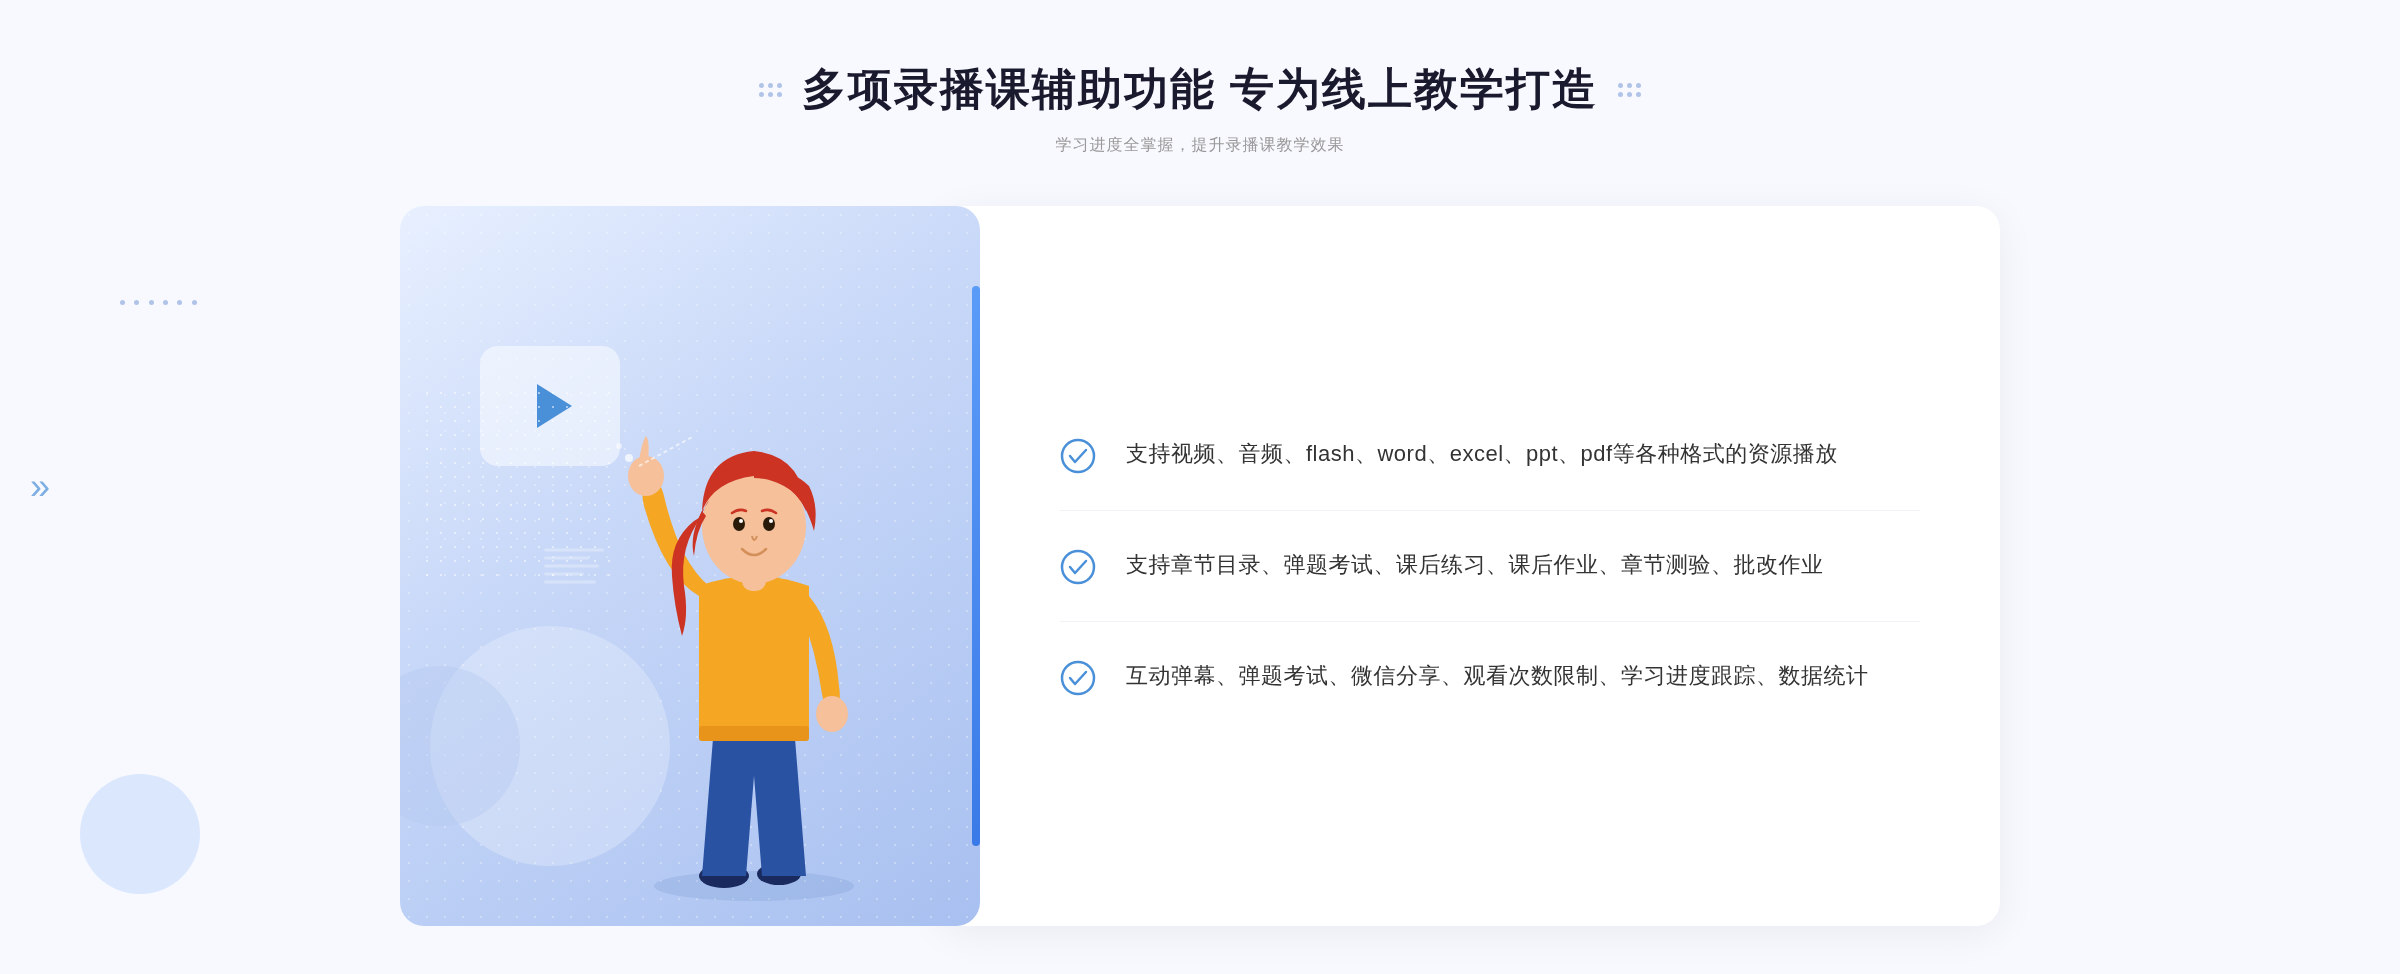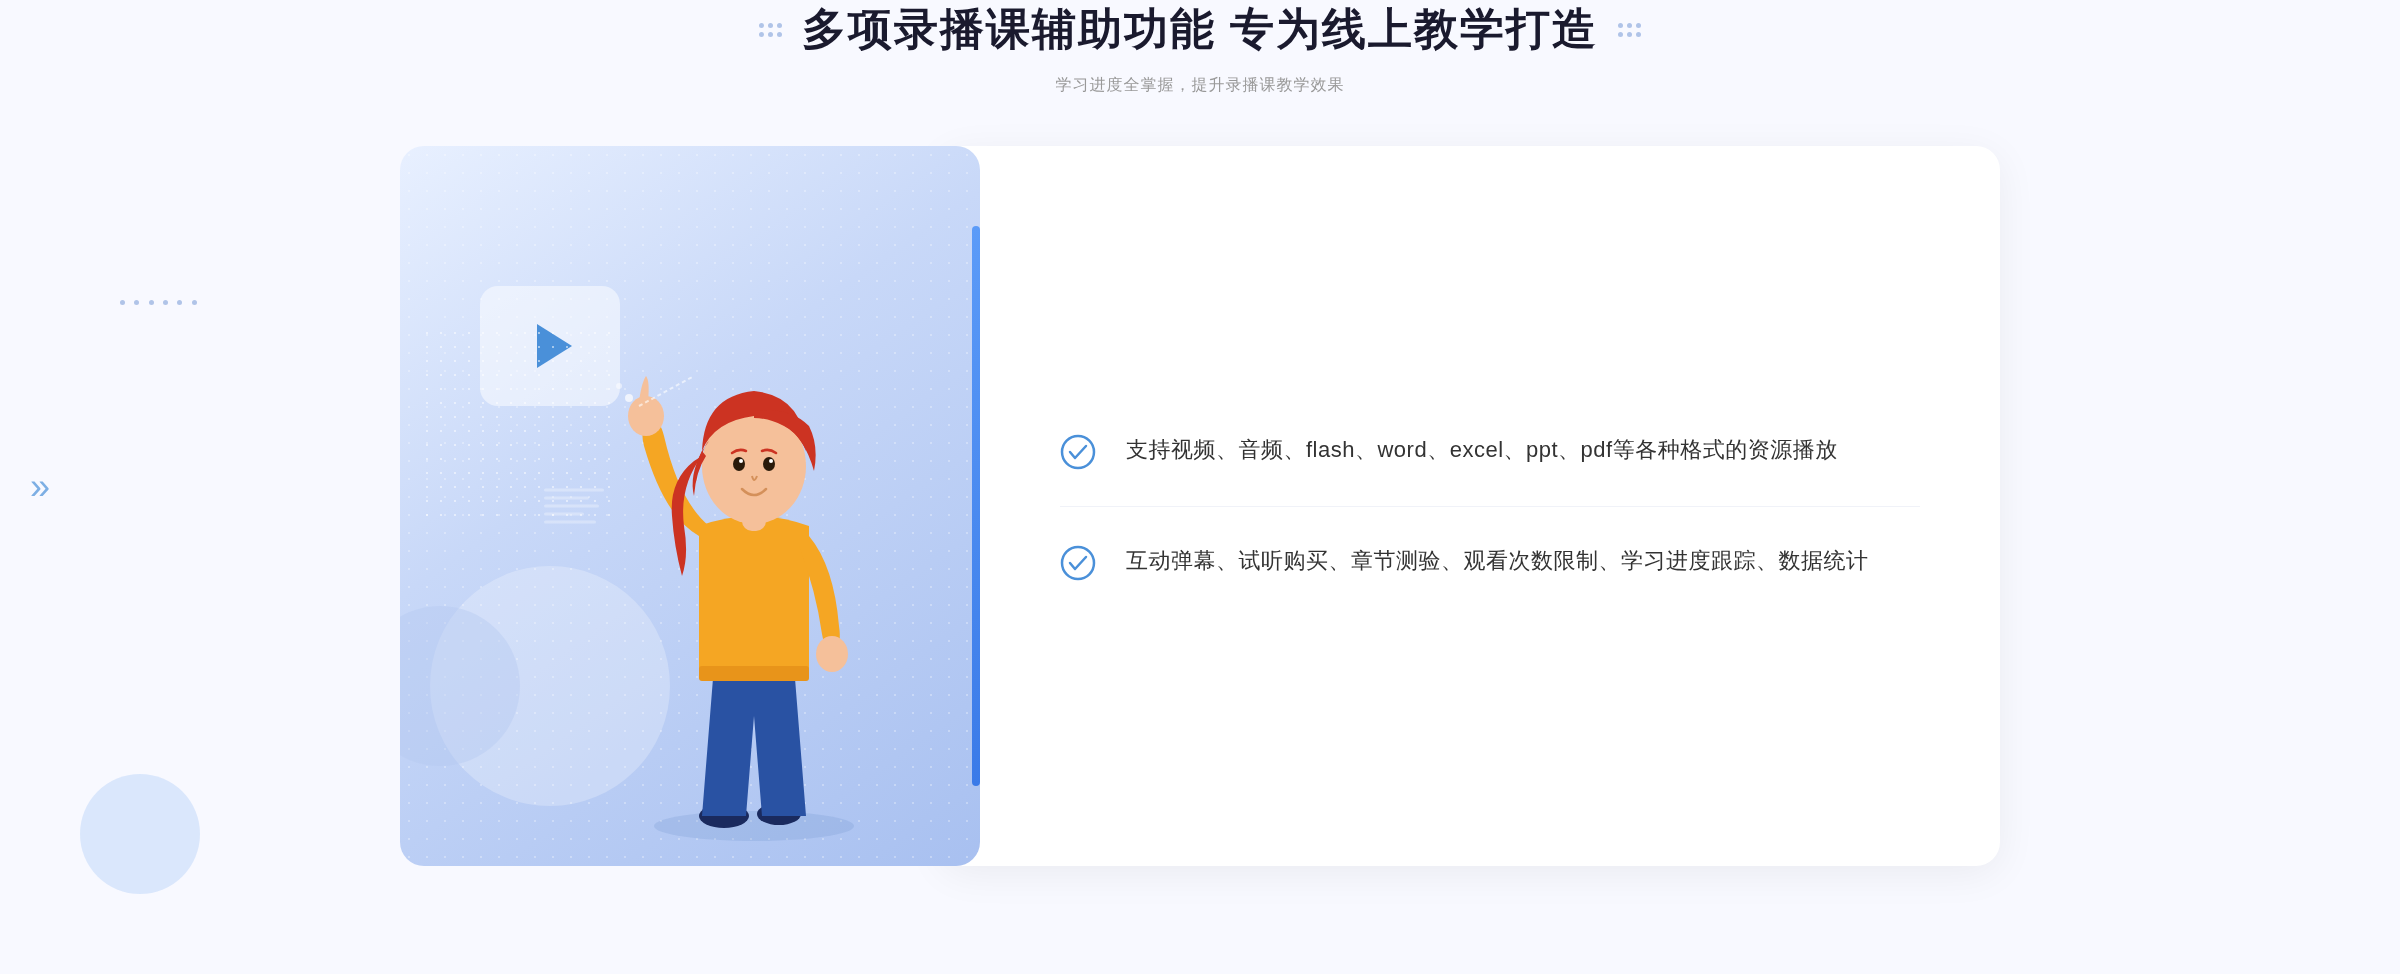--- a/index.html
+++ b/index.html
@@ -18,20 +18,21 @@
     }
 
     .page-container {
       width: 2400px;
       height: 974px;
       background: #f8f9ff;
       position: relative;
       display: flex;
       flex-direction: column;
       align-items: center;
+      padding-top: 60px;
     }
 
     
     .header-section {
       text-align: center;
       margin-bottom: 50px;
       position: relative;
     }
 
     .title-row {
@@ -375,30 +376,39 @@
       <div class="feature-item">
         <div class="check-icon">
           <svg viewBox="0 0 36 36" fill="none" xmlns="http://www.w3.org/2000/svg">
             <circle cx="18" cy="18" r="16" stroke="#4a90d9" stroke-width="2.5"></circle>
             <path d="M10 18 L15 24 L26 12" stroke="#4a90d9" stroke-width="2.5" stroke-linecap="round" stroke-linejoin="round"></path>
           </svg>
         </div>
         <span class="feature-text">支持视频、音频、flash、word、excel、ppt、pdf等各种格式的资源播放</span>
       </div>
 
-
-
       <div class="feature-item">
         <div class="check-icon">
           <svg viewBox="0 0 36 36" fill="none" xmlns="http://www.w3.org/2000/svg">
             <circle cx="18" cy="18" r="16" stroke="#4a90d9" stroke-width="2.5"></circle>
             <path d="M10 18 L15 24 L26 12" stroke="#4a90d9" stroke-width="2.5" stroke-linecap="round" stroke-linejoin="round"></path>
           </svg>
         </div>
-        <span class="feature-text">互动弹幕、试听购买、章节测验、观看次数限制、学习进度跟踪、数据统计</span>
+        <span class="feature-text">支持章节目录、弹题考试、课后练习、课后作业、章节测验、批改作业</span>
+      </div>
+
+
+      <div class="feature-item">
+        <div class="check-icon">
+          <svg viewBox="0 0 36 36" fill="none" xmlns="http://www.w3.org/2000/svg">
+            <circle cx="18" cy="18" r="16" stroke="#4a90d9" stroke-width="2.5"></circle>
+            <path d="M10 18 L15 24 L26 12" stroke="#4a90d9" stroke-width="2.5" stroke-linecap="round" stroke-linejoin="round"></path>
+          </svg>
+        </div>
+        <span class="feature-text">互动弹幕、弹题考试、微信分享、观看次数限制、学习进度跟踪、数据统计</span>
       </div>
 
     </div>
   </div>
 
   <div class="bottom-left-circle"></div>
 
   <div class="left-dots">
     <div style="display:grid; grid-template-columns: repeat(6,1fr); gap:6px; width:80px;">
       <span style="width:5px;height:5px;background:#b0c4e8;border-radius:50%;display:block;"></span>

